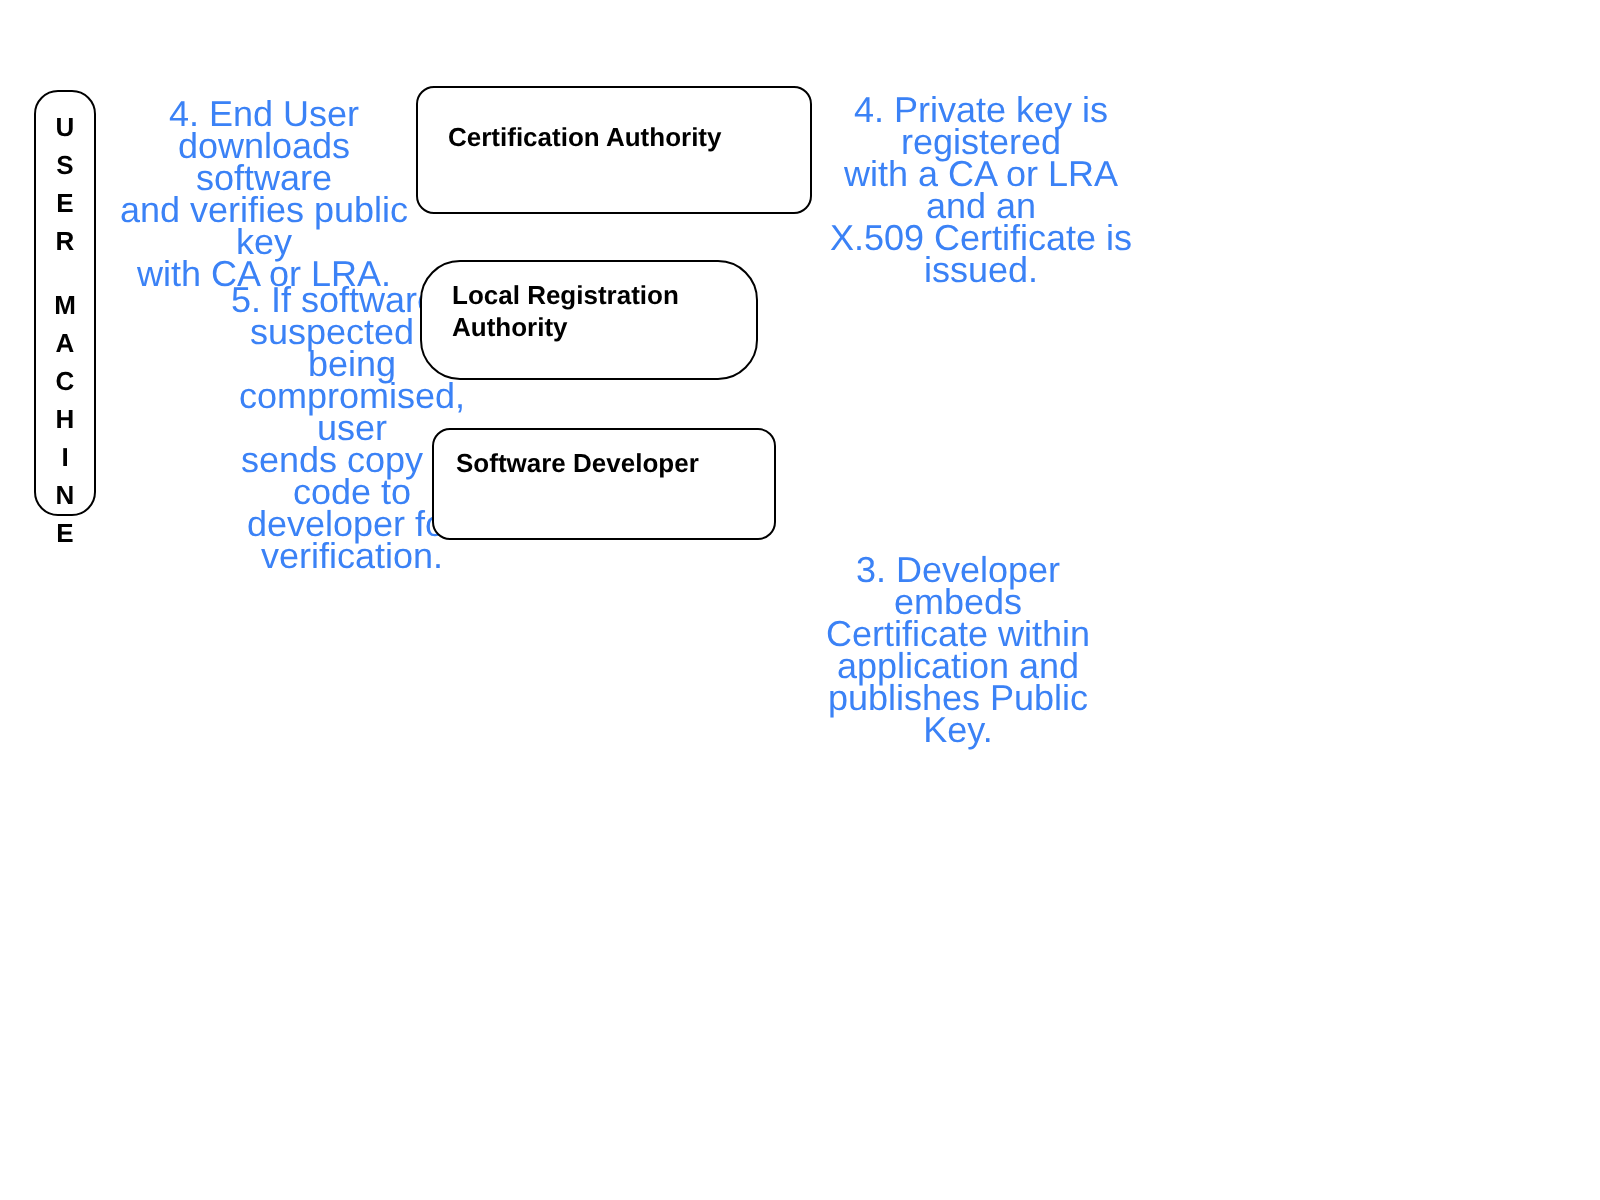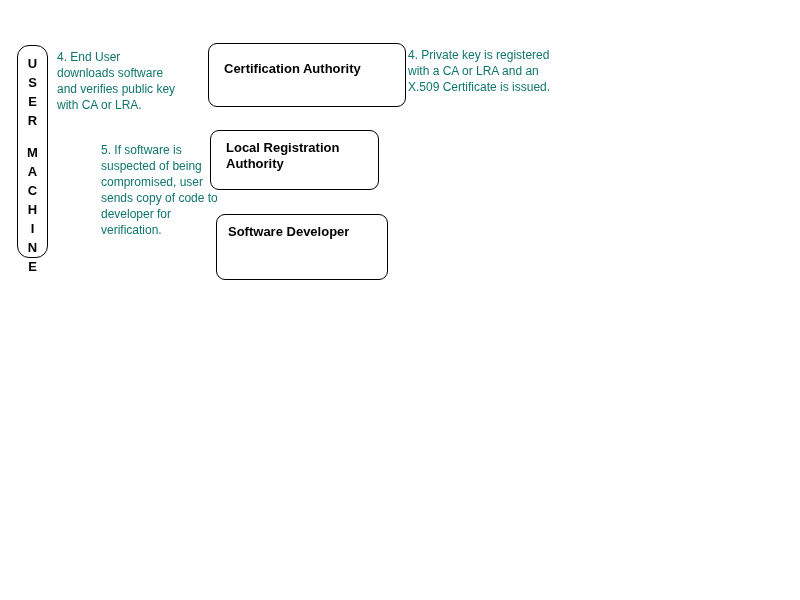--- a/index.html
+++ b/index.html
@@ -57,30 +57,31 @@
     background: #ffffff;
     box-sizing: border-box;
   }
   .boxlabel {
     font-size: 13px;
     font-weight: bold;
     line-height: 16px;
     white-space: pre-line;
   }
   .box-ca  { left: 208px; top: 43px;  width: 198px; height: 64px; padding: 17px 16px 0 15px; }
-  .box-lra { left: 210px; top: 130px; width: 169px; height: 60px; padding: 9px 0 0 15px; }
-  .box-sd  { left: 216px; top: 214px; width: 172px; height: 66px; padding: 9px 0 0 11px; }
+  .box-lra { left: 210px; top: 130px; width: 169px; height: 60px; padding: 9px 0 0 15px; border-radius: 20px; }
+  .box-sd  { left: 216px; top: 214px; width: 172px; height: 56px; padding: 9px 0 0 11px; }
 
   
   .note {
     position: absolute;
-    font-size: 12px;
+    font-size: 18px;
     line-height: 16px;
     white-space: pre-line;
-    color: #0f766e;
+    color: #3b82f6;
+    text-align: center;
   }
   .note-4 { left: 57px;  top: 49px;  width: 150px; }
   .note-5 { left: 57px;  top: 142px; width: 150px; margin-left: 44px; }
   .note-2 { left: 408px; top: 47px;  width: 165px; }
   .note-1 { left: 398px; top: 214px; width: 155px; }
   .note-3 { left: 404px; top: 277px; width: 150px; }
   .note-6 { left: 409px; top: 357px; width: 150px; }
 </style>
 </head>
 <body>
@@ -115,15 +116,19 @@
 
   <div class="rbox box-sd">
     <div class="boxlabel">Software Developer</div>
   </div>
 
   <div class="note note-2">4. Private key is registered
 with a CA or LRA and an
 X.509 Certificate is issued.</div>
 
 
+  <div class="note note-3">3. Developer embeds
+Certificate within
+application and
+publishes Public Key.</div>
 
 
 </div>
 
 </body></html>

